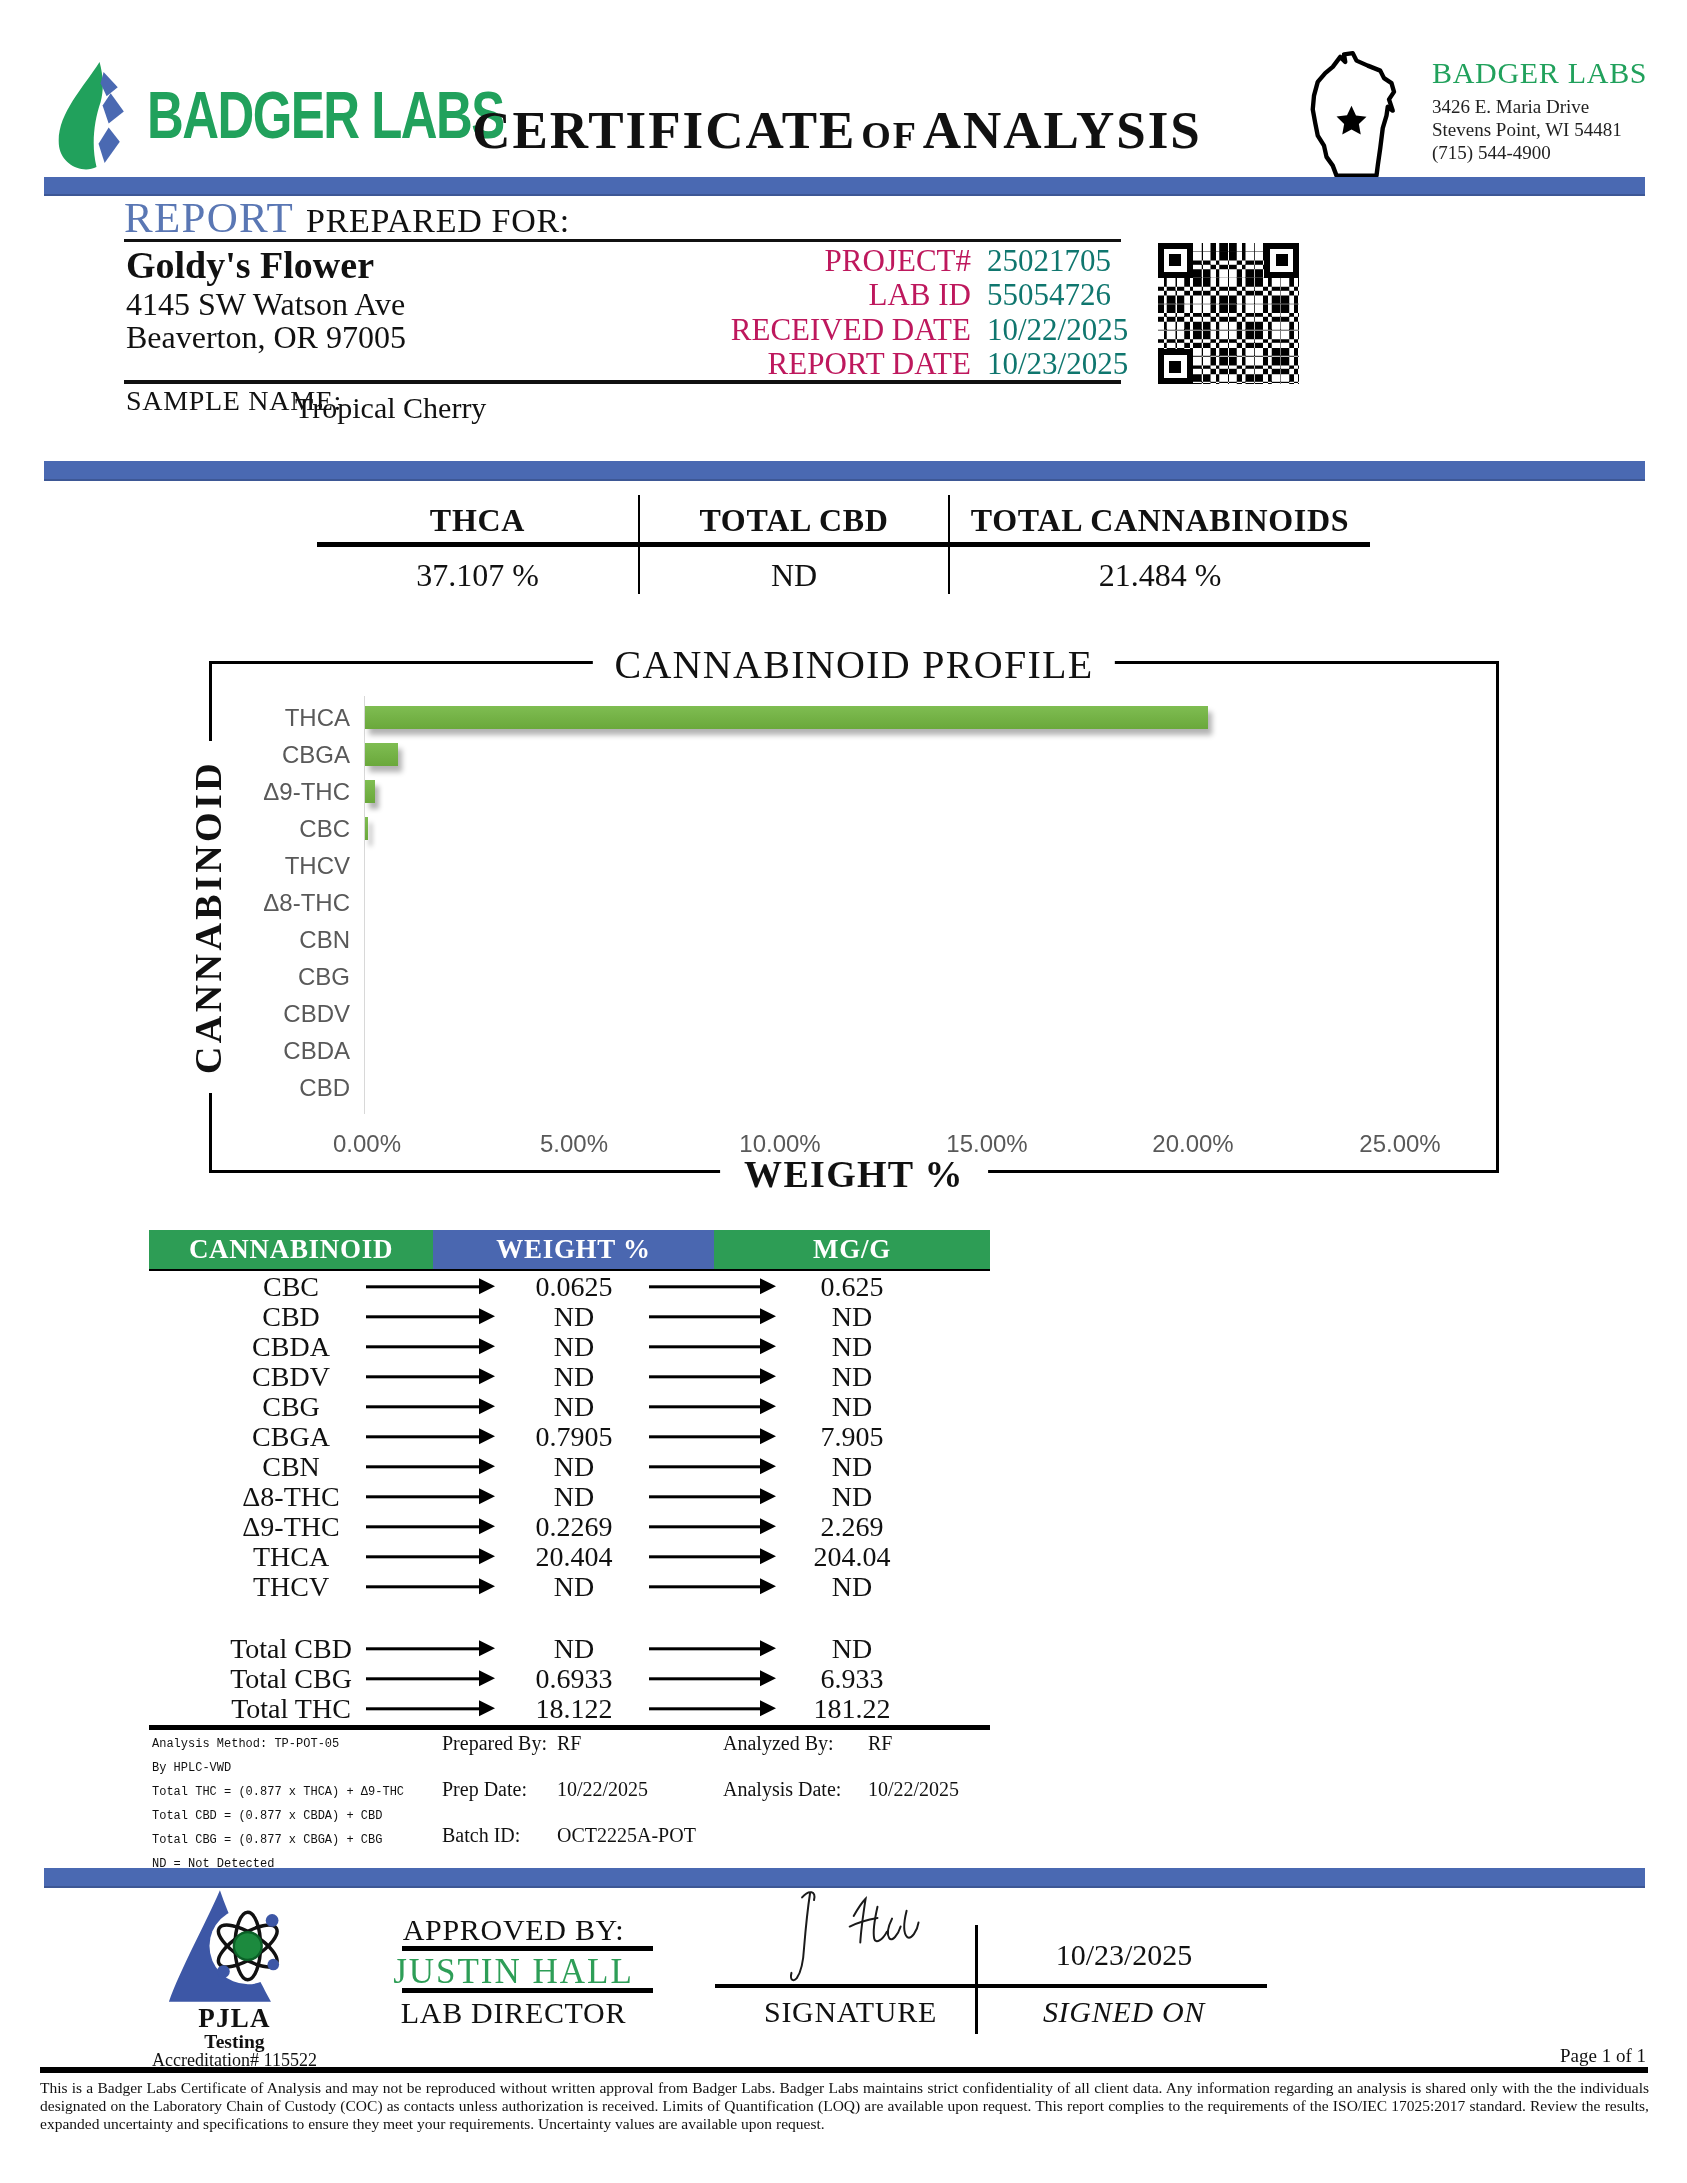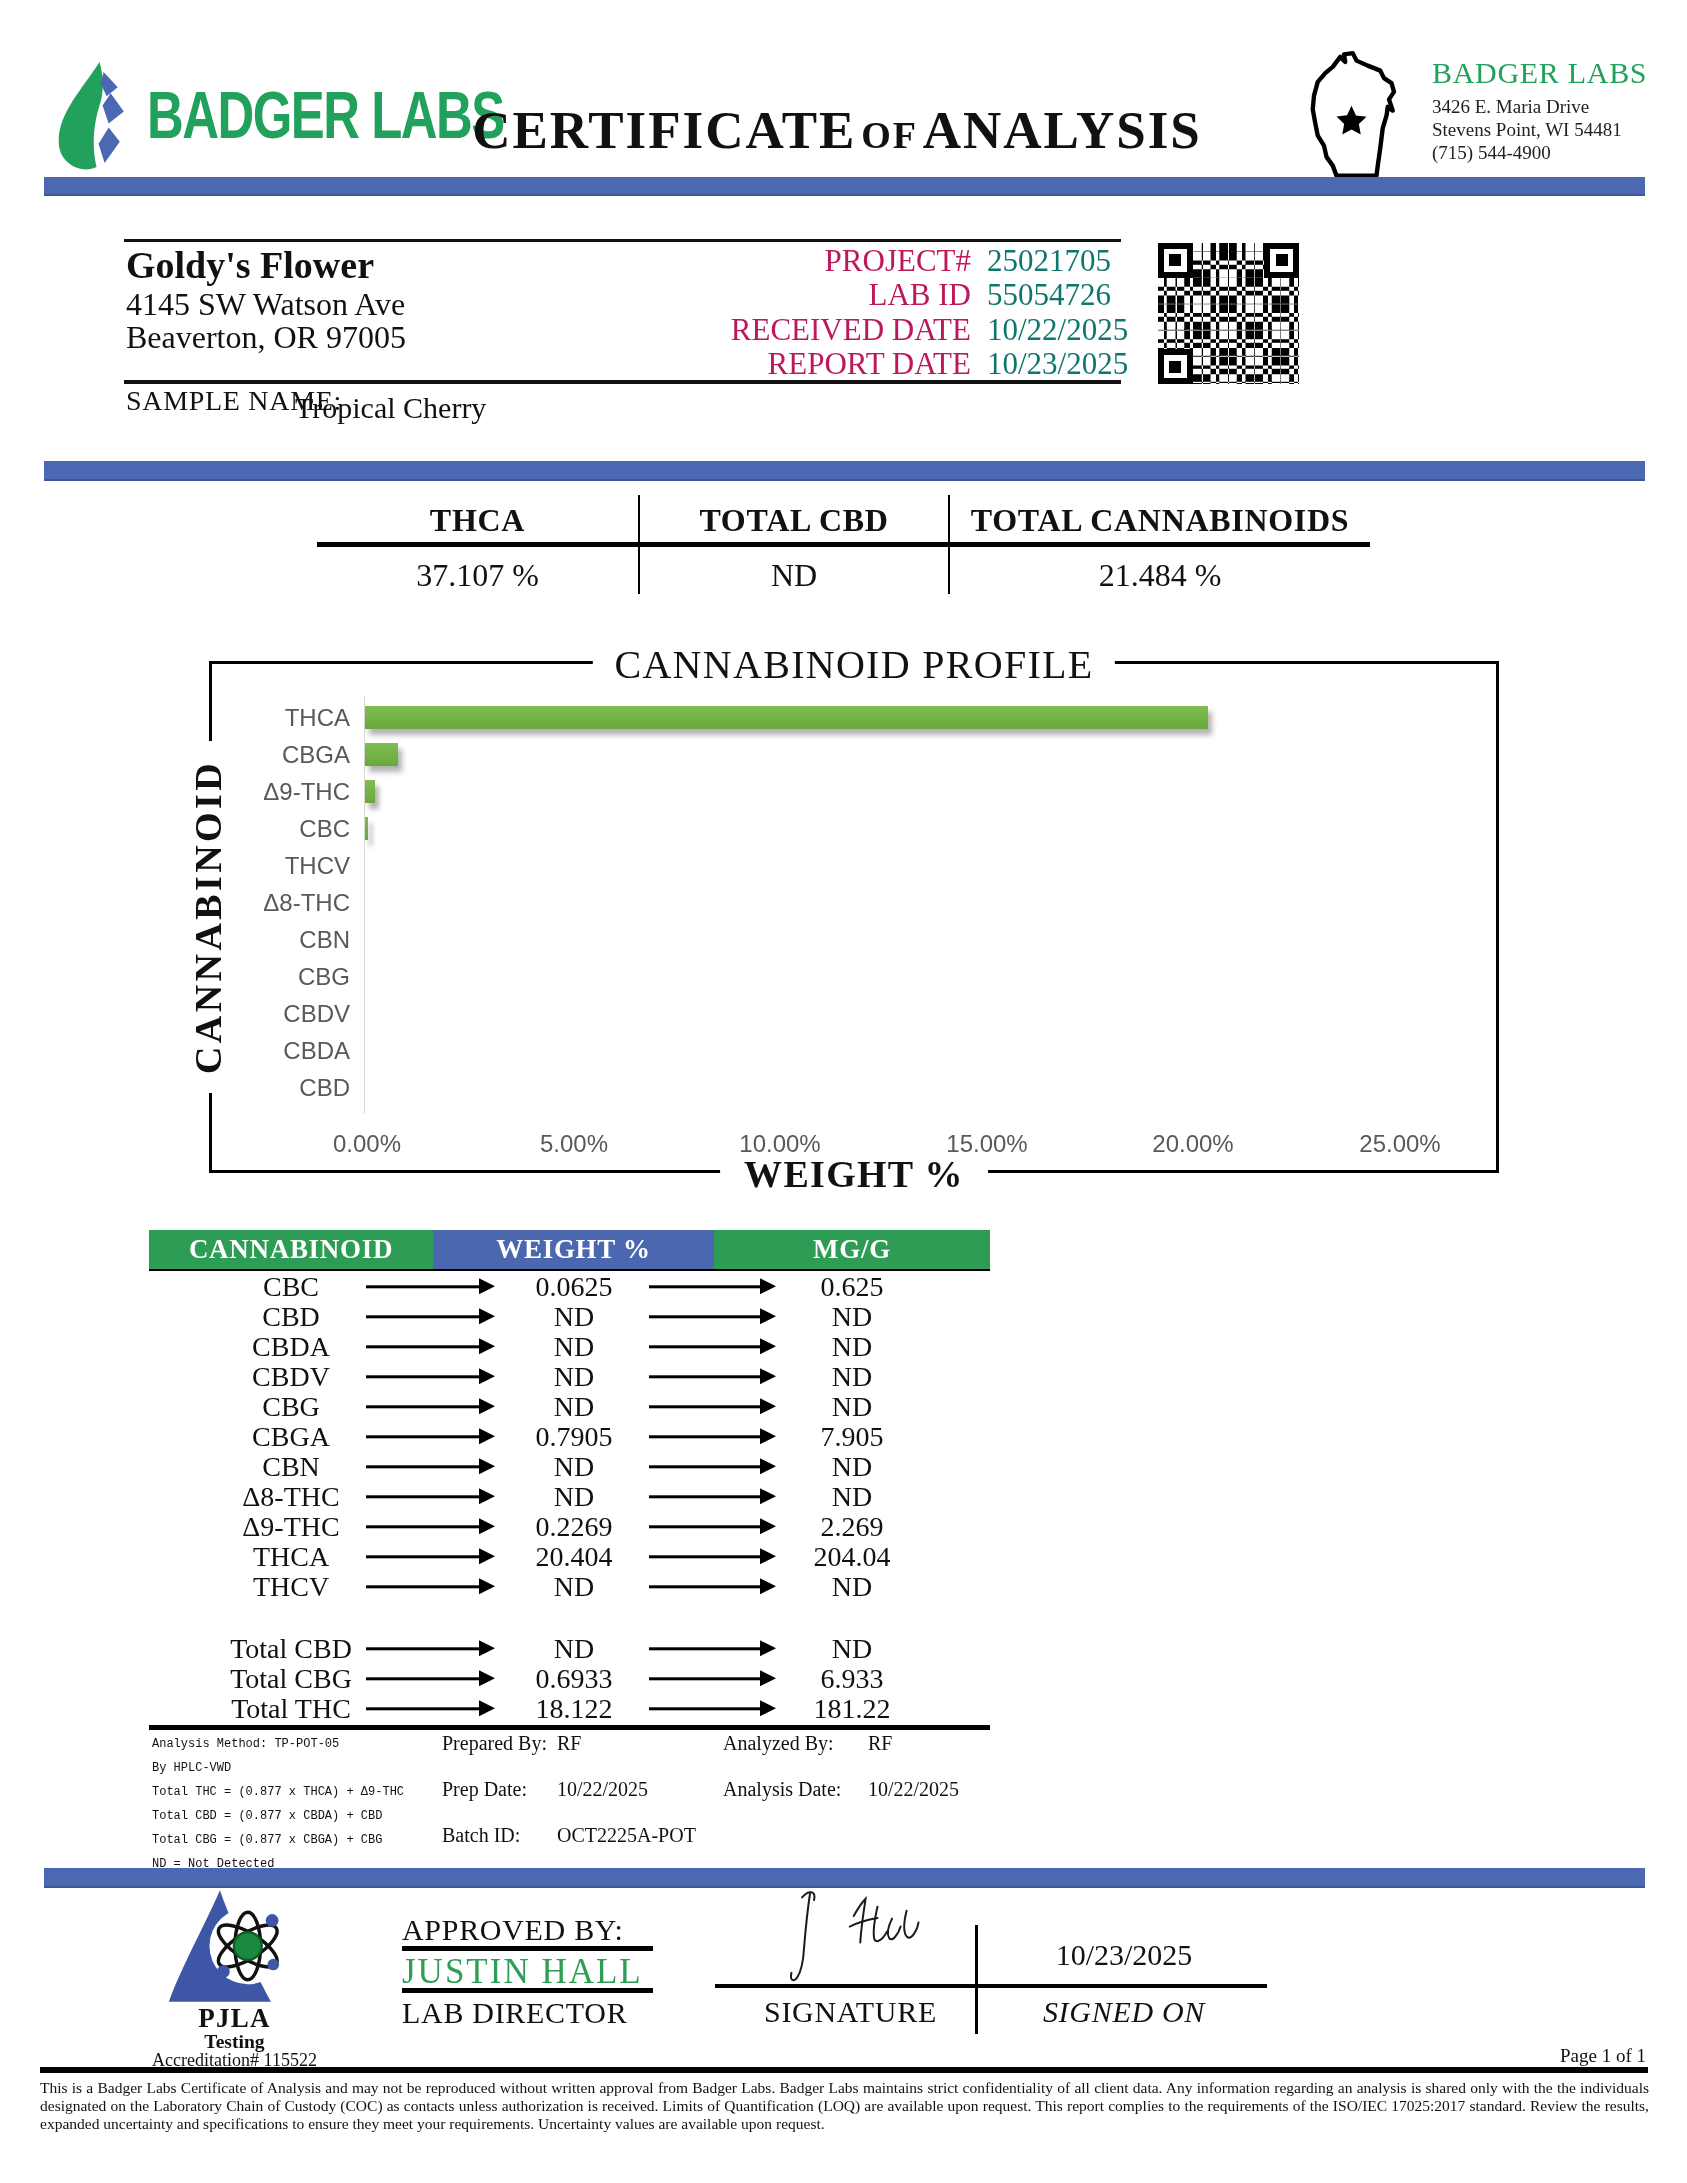--- a/index.html
+++ b/index.html
@@ -89,21 +89,21 @@
   .fn-left{position:absolute;left:152px;top:1732px;font-size:12px;line-height:24px;font-family:Liberation Mono, monospace;}
   .fn-mid{position:absolute;left:442px;top:1732px;font-size:20px;}
   .fn-right{position:absolute;left:723px;top:1732px;font-size:20px;}
   .fn-row{margin-bottom:23px;white-space:nowrap;}
   .fn-lab{display:inline-block;}
   .fn-mid .fn-lab{width:115px;}
   .fn-right .fn-lab{width:145px;}
 
   
   .pjla-text{position:absolute;left:145px;width:179px;text-align:center;}
-  .approve{position:absolute;left:402px;width:251px;text-align:left;}
+  .approve{position:absolute;left:388px;width:251px;text-align:center;}
   .uline{position:absolute;left:402px;width:251px;height:4.7px;background:#000;}
   .sig-vline{position:absolute;left:975px;top:1925px;width:2.7px;height:109px;background:#000;}
   .sig-hline{position:absolute;left:715px;top:1984px;width:552px;height:4px;background:#000;}
   .cap{letter-spacing:0.7px;}
 
   
   .page-label{position:absolute;left:1444px;top:2045px;width:202px;text-align:right;font-size:19px;}
   .bottom-rule{position:absolute;left:40px;top:2067px;width:1608px;height:6px;background:#000;}
   .disclaimer{position:absolute;left:40px;top:2079px;width:1609px;font-size:15.5px;line-height:18px;
     text-align:justify;color:#111;}
@@ -133,20 +133,23 @@
   </svg>
   <div class="lab-block">
     <div class="lab-name">BADGER LABS</div>
     <div class="lab-line">3426 E. Maria Drive</div>
     <div class="lab-line">Stevens Point, WI 54481</div>
     <div class="lab-line">(715) 544-4900</div>
   </div>
 
   <div class="blue-bar" style="top:177px;height:17px;"></div>
 
+  <div class="report-heading">
+    <span class="acc">REPORT</span><span class="rest">PREPARED FOR:</span>
+  </div>
   <div class="rule" style="left:124px;top:239px;width:997px;height:3.4px;"></div>
 
   <div class="client-name">Goldy's Flower</div>
   <div class="client-line" style="top:286px;">4145 SW Watson Ave</div>
   <div class="client-line" style="top:319px;">Beaverton, OR 97005</div>
 
   <div class="fld-label" style="top:243px;">PROJECT#</div>
   <div class="fld-value" style="top:243px;">25021705</div>
   <div class="fld-label" style="top:277px;">LAB ID</div>
   <div class="fld-value" style="top:277px;">55054726</div>

